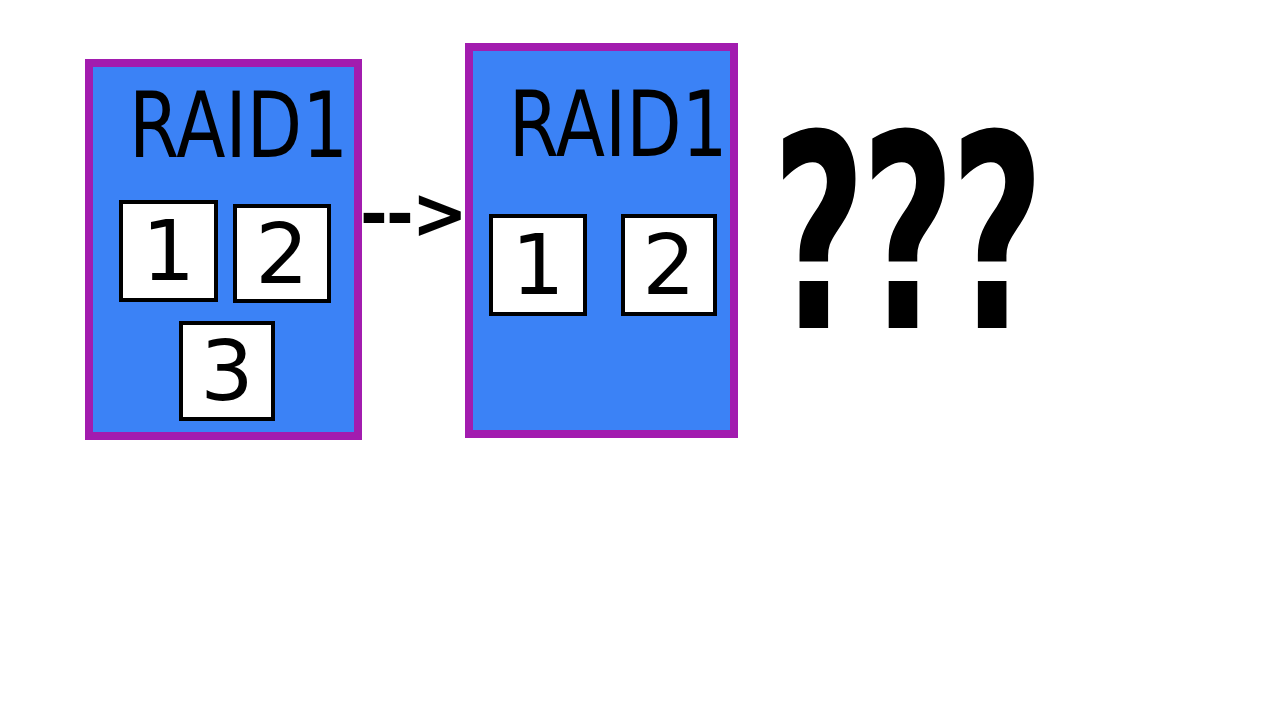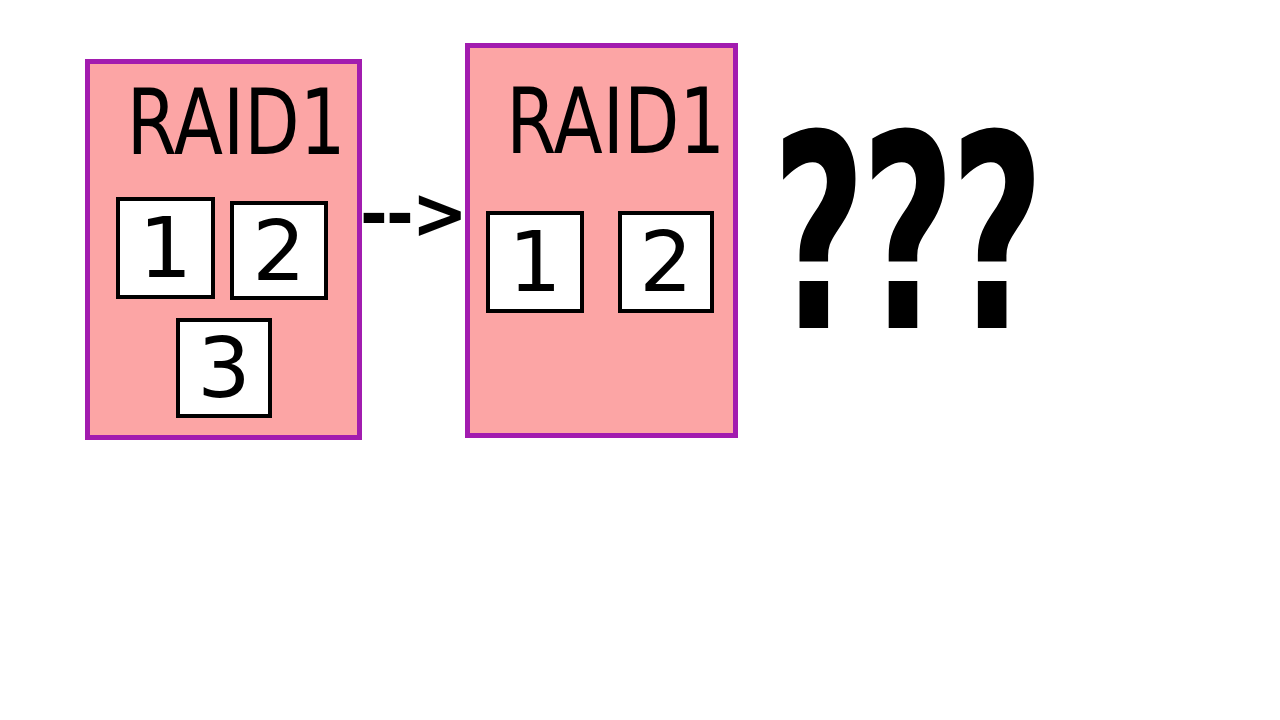--- a/index.html
+++ b/index.html
@@ -11,23 +11,23 @@
   .stage {
     position: relative;
     width: 1280px;
     height: 720px;
     background: #ffffff;
     color: #000000;
     overflow: hidden;
   }
   .raid-box {
     position: absolute;
-    border: 5px solid #a21caf;
+    border: 8px solid #a21caf;
     box-sizing: border-box;
-    background: #fca5a5;
+    background: #3b82f6;
   }
   #box-before { left: 85px;  top: 59px; width: 277px; height: 381px; }
   #box-after  { left: 465px; top: 43px; width: 273px; height: 395px; }
   .raid-title {
     position: absolute;
     left: 0; right: 0;
     text-align: center;
     font-size: 90px;
     line-height: 1;
     white-space: nowrap;

